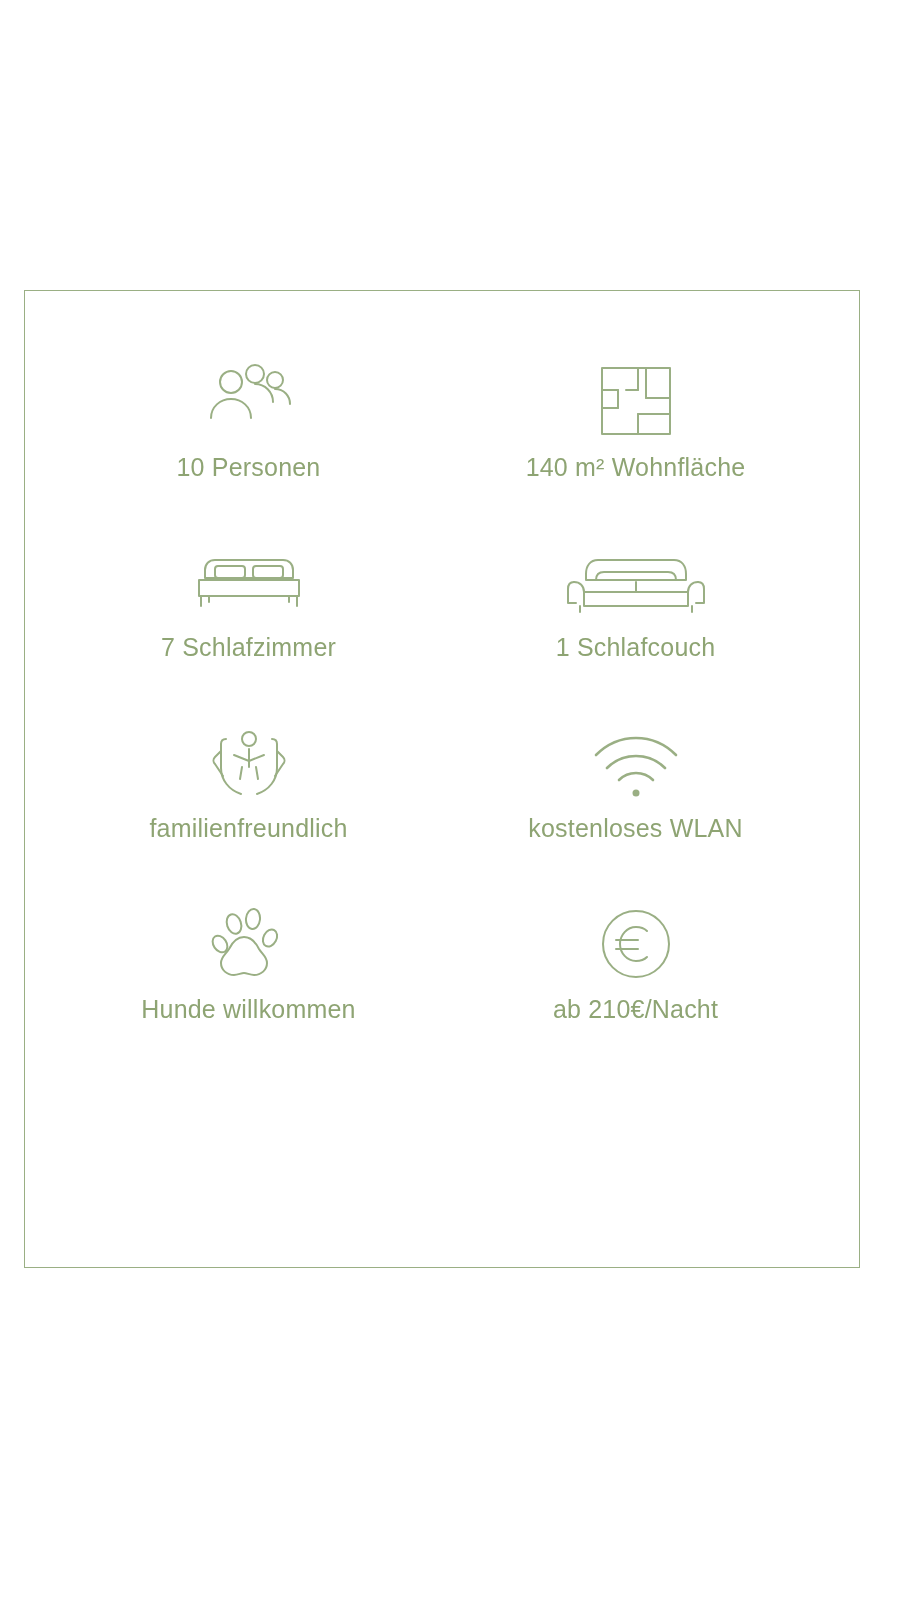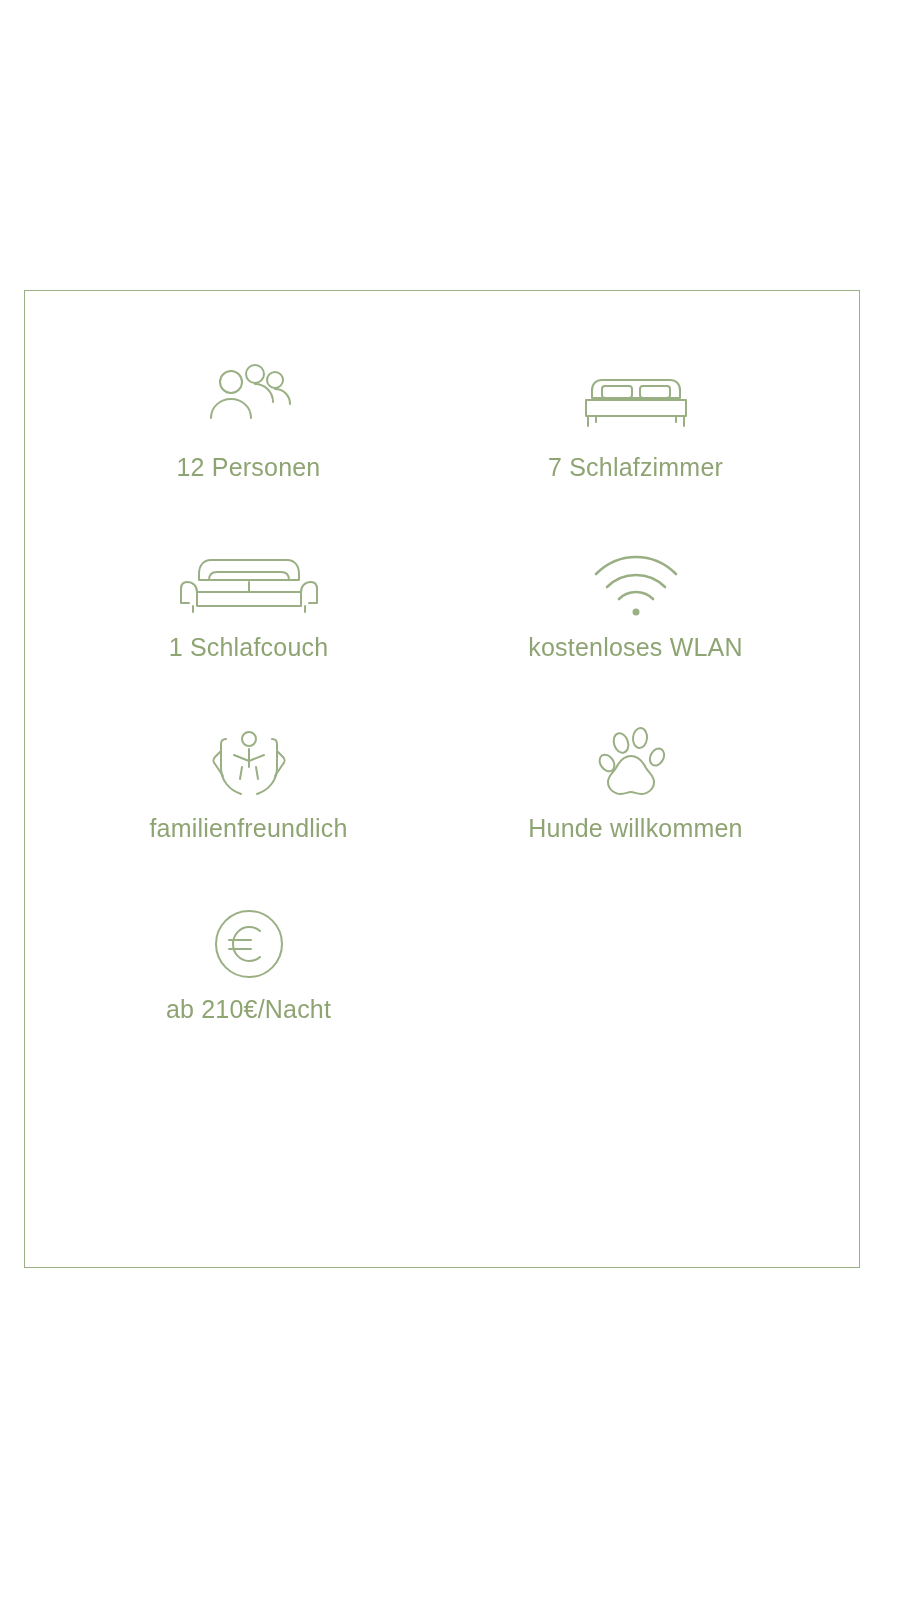--- a/index.html
+++ b/index.html
@@ -69,23 +69,40 @@
       <div class="icon-wrap">
         <svg width="104" height="80" viewBox="0 0 104 80" fill="none" stroke="#9aaf84" stroke-width="2" stroke-linecap="round" stroke-linejoin="round">
           <circle cx="34" cy="22" r="11"></circle>
           <path d="M14 58c0-11 9-19 20-19s20 8 20 19"></path>
           <circle cx="58" cy="14" r="9"></circle>
           <path d="M58 24c10 0 18 8 18 18"></path>
           <circle cx="78" cy="20" r="8"></circle>
           <path d="M78 29c9 0 15 7 15 15"></path>
         </svg>
       </div>
-      <div class="cell-label">12 Personen</div>
+      <div class="cell-label">10 Personen</div>
     </div>
 
+    <div class="cell">
+      <div class="icon-wrap">
+        <svg width="80" height="78" viewBox="0 0 80 78" fill="none" stroke="#9aaf84" stroke-width="2" stroke-linecap="round" stroke-linejoin="round">
+          <rect x="6" y="6" width="68" height="66"></rect>
+          <path d="M6 28h16"></path>
+          <path d="M30 28h12"></path>
+          <path d="M42 6v22"></path>
+          <path d="M22 28v18"></path>
+          <path d="M22 46H6"></path>
+          <path d="M50 6v30"></path>
+          <path d="M50 36h24"></path>
+          <path d="M42 52h32"></path>
+          <path d="M42 52v20"></path>
+        </svg>
+      </div>
+      <div class="cell-label">140 m² Wohnfläche</div>
+    </div>
 
     <div class="cell">
       <div class="icon-wrap">
         <svg width="116" height="74" viewBox="0 0 116 74" fill="none" stroke="#9aaf84" stroke-width="2" stroke-linecap="round" stroke-linejoin="round">
           <path d="M14 24c0-6 4-10 10-10h68c6 0 10 4 10 10v8H14z"></path>
           <rect x="24" y="20" width="30" height="12" rx="3"></rect>
           <rect x="62" y="20" width="30" height="12" rx="3"></rect>
           <path d="M8 34h100v16H8z"></path>
           <path d="M10 50v10"></path>
           <path d="M106 50v10"></path>
@@ -109,45 +126,45 @@
           <path d="M14 58v6"></path>
           <path d="M126 58v6"></path>
         </svg>
       </div>
       <div class="cell-label">1 Schlafcouch</div>
     </div>
 
 
     <div class="cell">
       <div class="icon-wrap">
-        <svg width="92" height="66" viewBox="0 0 92 66" fill="none" stroke="#9aaf84" stroke-width="2.6" stroke-linecap="round" stroke-linejoin="round">
-          <path d="M6 20C17 9 31 3 46 3s29 6 40 17"></path>
-          <path d="M17 33c8-8 18-12 29-12s21 4 29 12"></path>
-          <path d="M29 45c5-5 11-7 17-7s12 2 17 7"></path>
-          <circle cx="46" cy="58" r="3.5" fill="#9aaf84" stroke="none"></circle>
-        </svg>
-      </div>
-      <div class="cell-label">kostenloses WLAN</div>
-    </div>
-
-    <div class="cell">
-      <div class="icon-wrap">
         <svg width="90" height="80" viewBox="0 0 90 80" fill="none" stroke="#9aaf84" stroke-width="2" stroke-linecap="round" stroke-linejoin="round">
           <circle cx="45" cy="18" r="7"></circle>
           <path d="M45 28v18"></path>
           <path d="M30 34l15 6 15-6"></path>
           <path d="M38 46l-2 12"></path>
           <path d="M52 46l2 12"></path>
           <path d="M22 18c-3 0-5 2-5 5v24c0 12 8 22 20 26"></path>
           <path d="M17 30l-6 6c-2 2-2 5 0 7l8 12"></path>
           <path d="M68 18c3 0 5 2 5 5v24c0 12-8 22-20 26"></path>
           <path d="M73 30l6 6c2 2 2 5 0 7l-8 12"></path>
         </svg>
       </div>
       <div class="cell-label">familienfreundlich</div>
+    </div>
+
+    <div class="cell">
+      <div class="icon-wrap">
+        <svg width="92" height="66" viewBox="0 0 92 66" fill="none" stroke="#9aaf84" stroke-width="2.6" stroke-linecap="round" stroke-linejoin="round">
+          <path d="M6 20C17 9 31 3 46 3s29 6 40 17"></path>
+          <path d="M17 33c8-8 18-12 29-12s21 4 29 12"></path>
+          <path d="M29 45c5-5 11-7 17-7s12 2 17 7"></path>
+          <circle cx="46" cy="58" r="3.5" fill="#9aaf84" stroke="none"></circle>
+        </svg>
+      </div>
+      <div class="cell-label">kostenloses WLAN</div>
     </div>
 
 
     <div class="cell">
       <div class="icon-wrap">
         <svg width="80" height="78" viewBox="0 0 80 78" fill="none" stroke="#9aaf84" stroke-width="2" stroke-linecap="round" stroke-linejoin="round">
           <ellipse cx="25" cy="20" rx="7" ry="10" transform="rotate(-18 25 20)"></ellipse>
           <ellipse cx="44" cy="15" rx="7" ry="10" transform="rotate(6 44 15)"></ellipse>
           <ellipse cx="11" cy="40" rx="6.5" ry="9" transform="rotate(-34 11 40)"></ellipse>
           <ellipse cx="61" cy="34" rx="6.5" ry="9" transform="rotate(28 61 34)"></ellipse>

